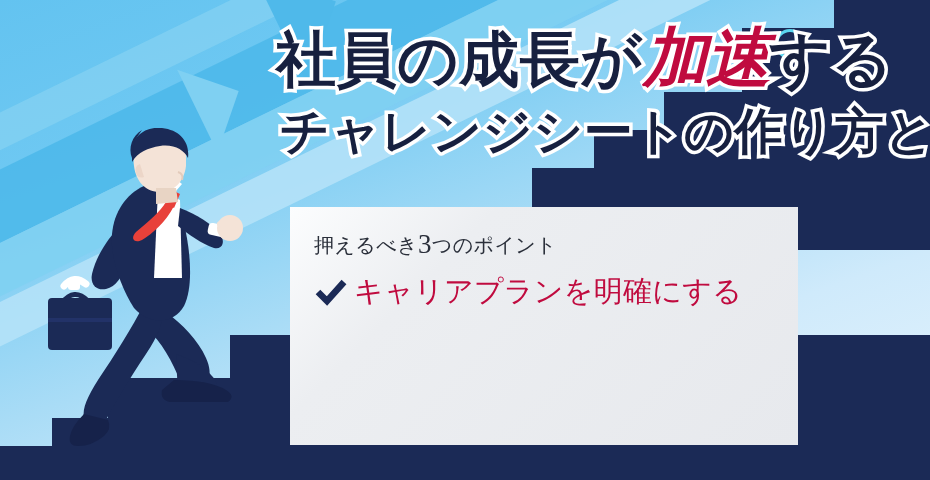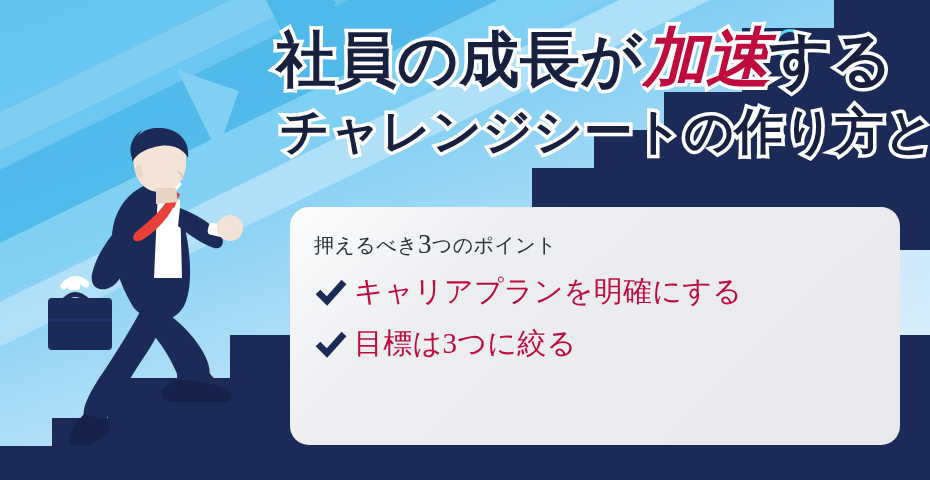--- a/index.html
+++ b/index.html
@@ -115,24 +115,23 @@
     -webkit-text-stroke:7px #ffffff;
     paint-order:stroke fill;
     font-style:italic;
     font-size:1.08em;
     letter-spacing:-.02em;
   }
 
   
   .panel{
     position:absolute;left:290px;top:207px;
-    width:610px;height:238px;
+    width:508px;height:238px;
     background:linear-gradient(135deg,#fcfdfe 0%,#eceef1 28%,#e7e9ed 100%);
     padding:22px 0 0 24px;
-    border-radius:19px;
   }
   .panel-heading{
     margin:0 0 8px 0;
     font-size:20px;
     color:#2a2f3a;
     font-family:"Liberation Serif","DejaVu Serif",serif;
     letter-spacing:.02em;
     white-space:nowrap;
   }
   .panel-heading .big-num{
@@ -243,22 +242,16 @@
   <div class="panel">
     <p class="panel-heading"><span>押えるべき</span><span class="big-num">3</span><span>つのポイント</span></p>
 
     <ul class="points">
       <li class="point">
         <svg class="check" viewBox="0 0 34 34">
             <path d="M4 17 L13 26 L30 7" stroke="#1b2a56" stroke-width="6.5" fill="none" stroke-linecap="butt" stroke-linejoin="miter"></path>
           </svg>
         <span class="point-label">キャリアプランを明確にする</span>
       </li>
-      <li class="point">
-        <svg class="check" viewBox="0 0 34 34">
-            <path d="M4 17 L13 26 L30 7" stroke="#1b2a56" stroke-width="6.5" fill="none" stroke-linecap="butt" stroke-linejoin="miter"></path>
-          </svg>
-        <span class="point-label">目標は3つに絞る</span>
-      </li>
     </ul>
   </div>
 
 </div>
 
 </body></html>

